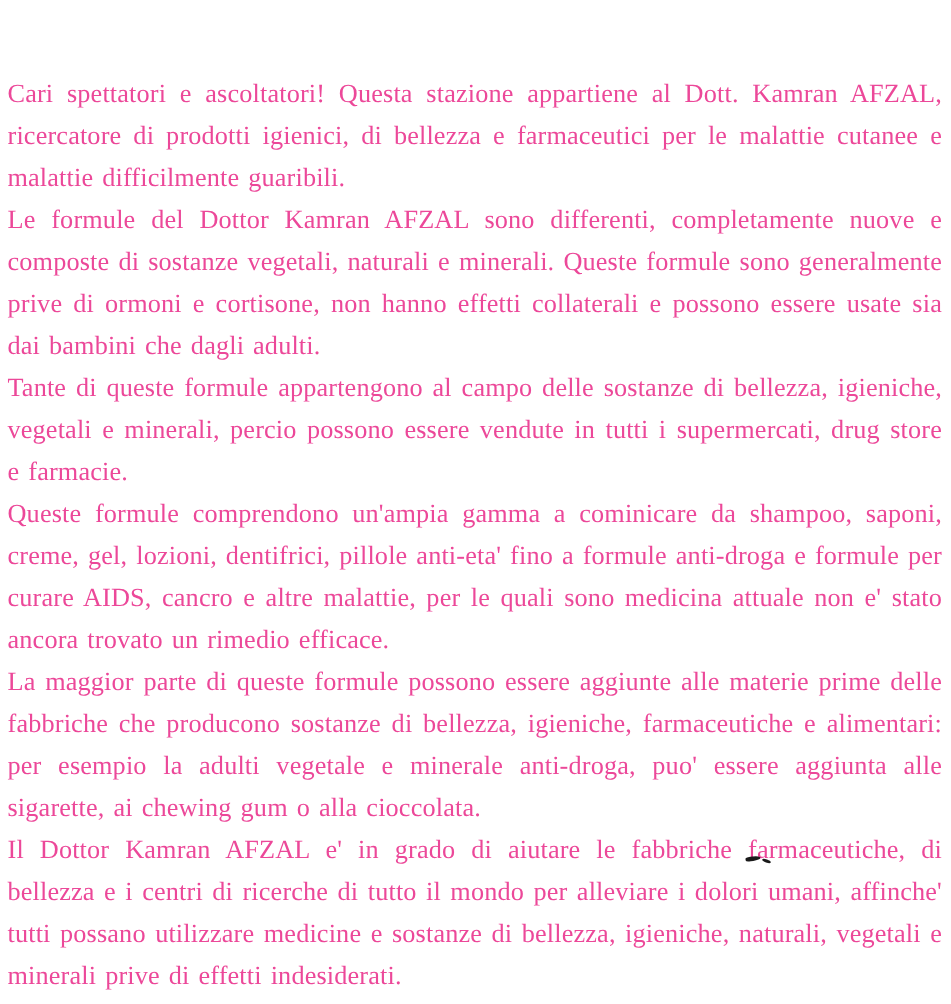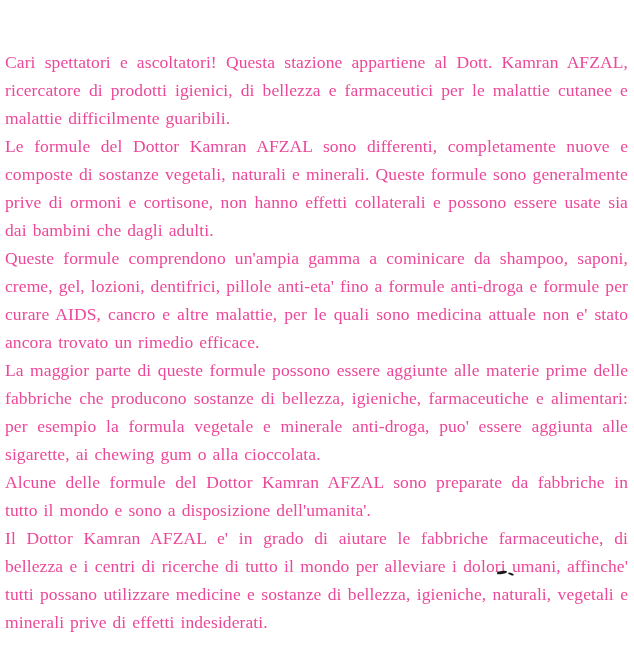--- a/index.html
+++ b/index.html
@@ -65,18 +65,18 @@
     border-radius: 50%;
     transform: rotate(20deg);
   }
 </style>
 </head>
 <body>
 
 <div class="scan-page">
   <p>Cari spettatori e ascoltatori! Questa stazione appartiene al Dott. Kamran AFZAL, ricercatore di prodotti igienici, di bellezza e farmaceutici per le malattie cutanee e malattie difficilmente guaribili.</p>
   <p>Le formule del Dottor Kamran AFZAL sono differenti, completamente nuove e composte di sostanze vegetali, naturali e minerali. Queste formule sono generalmente prive di ormoni e cortisone, non hanno effetti collaterali e possono essere usate sia dai bambini che dagli adulti.</p>
+  <p>Tante di queste formule appartengono al campo delle sostanze di bellezza, igieniche, vegetali e minerali, percio possono essere vendute in tutti i supermercati, drug store e farmacie.</p>
   <p>Queste formule comprendono un'ampia gamma a cominicare da shampoo, saponi, creme, gel, lozioni, dentifrici, pillole anti-eta' fino a formule anti-droga e formule per curare AIDS, cancro e altre malattie, per le quali sono medicina attuale non e' stato ancora trovato un rimedio efficace.</p>
-  <p>La maggior parte di queste formule possono essere aggiunte alle materie prime delle fabbriche che producono sostanze di bellezza, igieniche, farmaceutiche e alimentari: per esempio la formula vegetale e minerale anti-droga, puo' essere aggiunta alle sigarette, ai chewing gum o alla cioccolata.</p>
-  <p>Alcune delle formule del Dottor Kamran AFZAL sono preparate da fabbriche in tutto il mondo e sono a disposizione dell'umanita'.</p>
+  <p>La maggior parte di queste formule possono essere aggiunte alle materie prime delle fabbriche che producono sostanze di bellezza, igieniche, farmaceutiche e alimentari: per esempio la adulti vegetale e minerale anti-droga, puo' essere aggiunta alle sigarette, ai chewing gum o alla cioccolata.</p>
   <p>Il Dottor Kamran AFZAL e' in grado di aiutare le fabbriche farmaceutiche, di bellezza e i centri di ricerche di tutto il mondo per alleviare i dolori umani, affinche' tutti possano utilizzare medicine e sostanze di bellezza, igieniche, naturali, vegetali e minerali prive di effetti indesiderati.</p>
   <span class="ink-smudge"></span>
 </div>
 
 </body></html>

